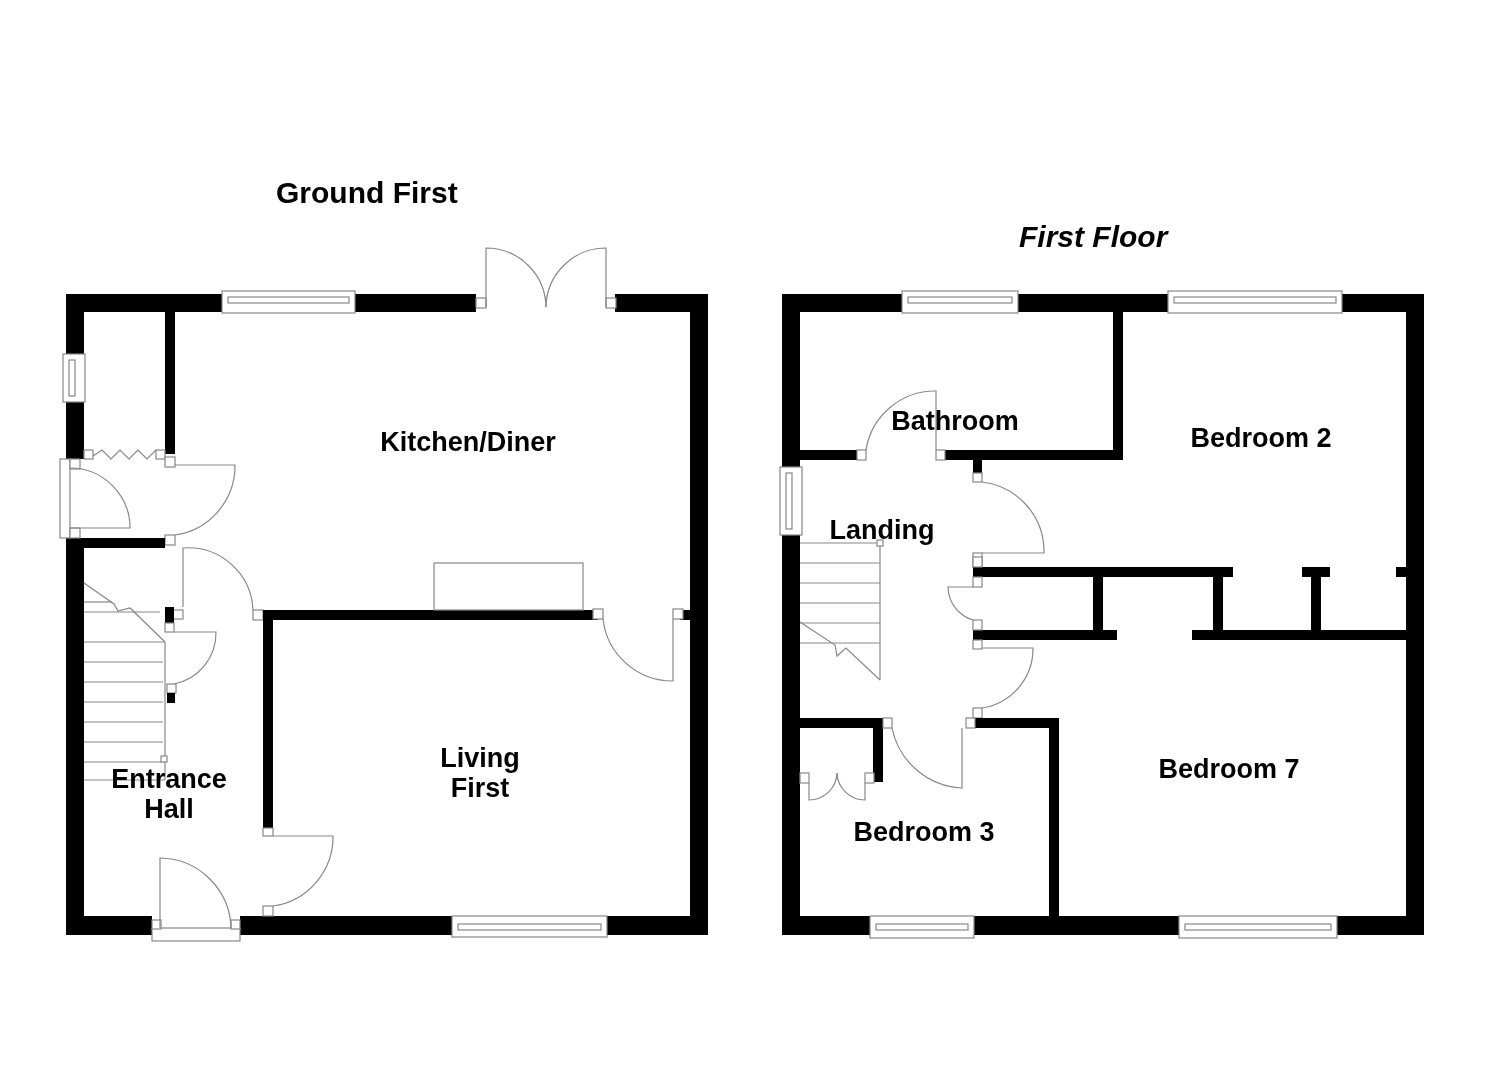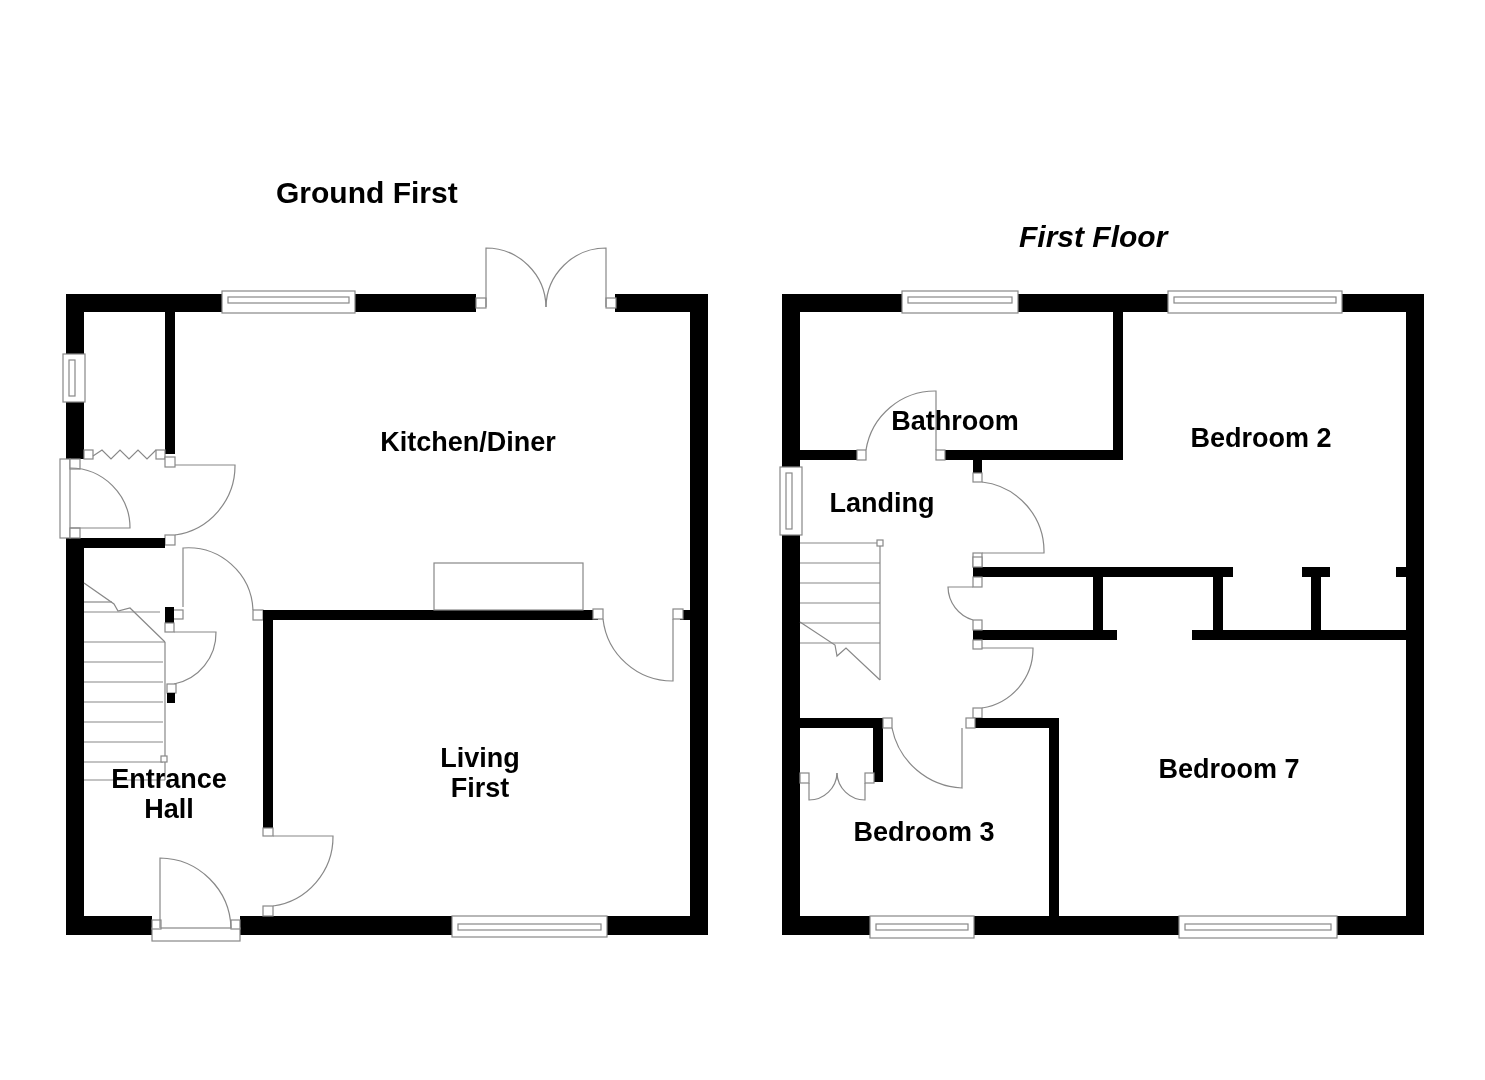--- a/index.html
+++ b/index.html
@@ -225,16 +225,16 @@
     </g>
   </g>
 </svg>
 
 <div class="room" style="left:468px; top:442px;">Kitchen/Diner</div>
 <div class="room" style="left:480px; top:773px;">Living
 First</div>
 <div class="room" style="left:169px; top:794px;">Entrance
 Hall</div>
 <div class="room" style="left:955px; top:381px;margin-top:40px;">Bathroom</div>
-<div class="room" style="left:882px; top:503px;">Landing</div>
+<div class="room" style="left:882px; top:530px;">Landing</div>
 <div class="room" style="left:1261px; top:438px;">Bedroom 2</div>
 <div class="room" style="left:1229px; top:769px;">Bedroom 7</div>
 <div class="room" style="left:924px; top:832px;">Bedroom 3</div>
 
 </body></html>

